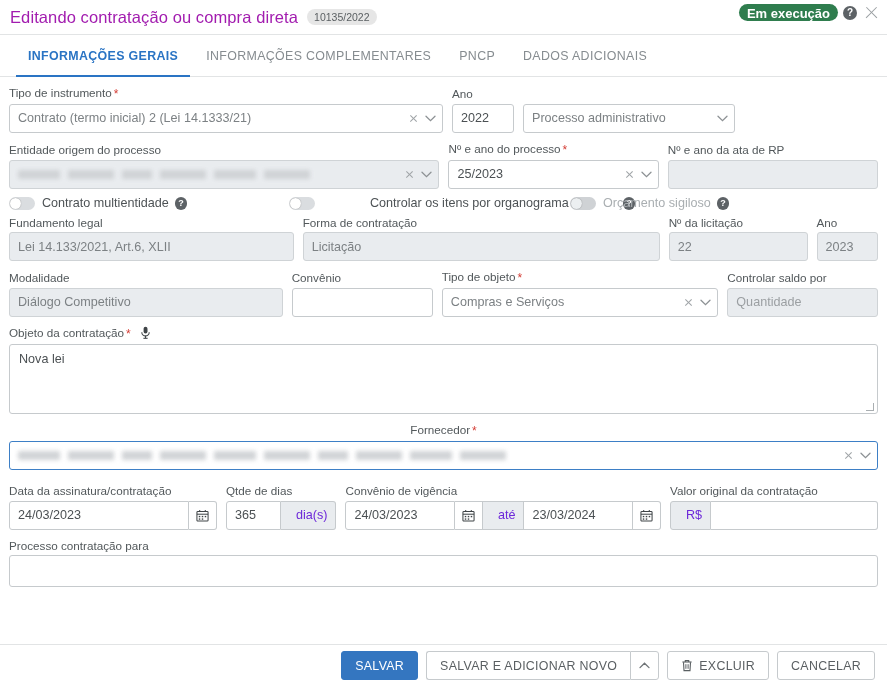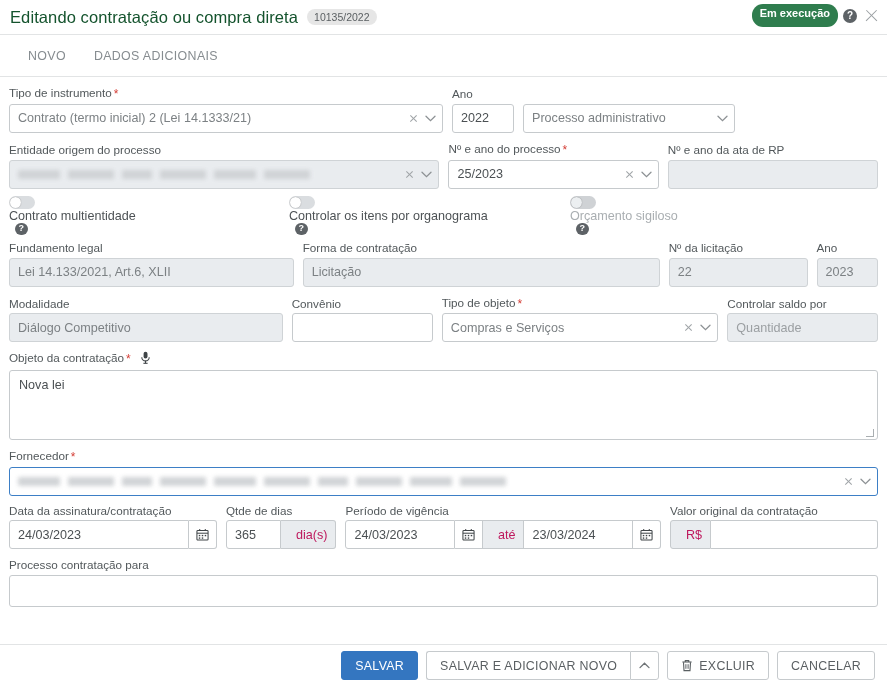--- a/index.html
+++ b/index.html
@@ -15,38 +15,38 @@
   .window { position: relative; width: 887px; height: 686px; background:#fff; }
 
   
   .titlebar {
     position: relative;
     height: 34px;
     padding: 0 10px 0 10px;
     display: flex; align-items: center;
   }
   .title-text {
-    font-size: 16.5px; color: #14532d; font-weight: 400;
+    font-size: 16.5px; color: #a21caf; font-weight: 400;
     letter-spacing: .1px; white-space: nowrap;
   }
   .title-chip {
     margin-left: 9px;
     background: #e6e6e6; color: #5a5f62;
     font-size: 10.5px; border-radius: 9px;
     padding: 3px 7px 3px 7px; line-height: 1;
     white-space: nowrap;
   }
   .titlebar-right {
     position: absolute; right: 8px; top: 4px;
     display: flex; align-items: center; gap: 5px;
   }
   .status-badge {
     background: #2f7d4e; color: #ffffff;
-    font-size: 11px; font-weight: 700;
-    border-radius: 11px; padding: 3px 8px 8px 8px; line-height: 1.1;
+    font-size: 13px; font-weight: 700;
+    border-radius: 11px; padding: 3px 8px 0 8px; line-height: 1.1;
     white-space: nowrap;
   }
   .help-dot {
     width: 14px; height: 14px; border-radius: 50%;
     background: #5d6266; color: #fff;
     font-size: 10px; font-weight: 700;
     display: flex; align-items: center; justify-content: center;
     line-height: 1; cursor: pointer;
   }
   .close-x {
@@ -119,21 +119,21 @@
     background: repeating-linear-gradient(90deg,
       #cfd2d5 0, #cfd2d5 42px, transparent 42px, transparent 50px,
       #cfd2d5 50px, #cfd2d5 96px, transparent 96px, transparent 104px,
       #cfd2d5 104px, #cfd2d5 134px, transparent 134px, transparent 142px,
       #cfd2d5 142px, #cfd2d5 188px, transparent 188px, transparent 196px);
     filter: blur(2.1px); opacity: .95;
   }
 
   
   .toggles { display: flex; align-items: center; padding: 4px 9px 6px 9px; }
-  .toggle-wrap { display: flex; align-items: flex-start; cursor: pointer; flex-direction: column; }
+  .toggle-wrap { display: flex; align-items: flex-end; cursor: pointer; }
   .sw {
     width: 26px; height: 13px; border-radius: 7px; background: #dadde0;
     position: relative; margin-right: 7px; flex: 0 0 auto;
   }
   .sw::after {
     content:''; position: absolute; left: 1px; top: 1px;
     width: 11px; height: 11px; border-radius: 50%; background: #ffffff;
     box-shadow: 0 0 1px rgba(0,0,0,.45);
   }
   .sw.off-dis { background: #cfd2d5; }
@@ -158,21 +158,21 @@
   
   .group { display: flex; width: 100%; }
   .group .seg {
     height: 29px; border: 1px solid #c6cacd; background: #fff;
     display: flex; align-items: center; padding: 0 8px;
     font-size: 12.6px; color: #4b5053; white-space: nowrap;
   }
   .group .seg + .seg { border-left: none; }
   .group .seg:first-child { border-radius: 3px 0 0 3px; }
   .group .seg:last-child { border-radius: 0 3px 3px 0; }
-  .group .seg.flat { background: #e9ecef; color: #be185d; padding-left: 15px; }
+  .group .seg.flat { background: #e9ecef; color: #6d28d9; padding-left: 15px; }
   .group .seg.icon { padding: 0 7px; cursor: pointer; }
   .group .seg.grow { flex: 1 1 auto; }
 
   
   .footer {
     position: absolute; left: 0; right: 0; bottom: 0;
     height: 42px; border-top: 1px solid #e2e4e5;
     display: flex; align-items: center; justify-content: flex-end;
     gap: 8px; padding: 0 12px; background: #fff;
   }
@@ -198,22 +198,28 @@
     <span class="title-chip">10135/2022</span>
 
     <div class="titlebar-right">
       <span class="status-badge">Em execução</span>
       <span class="help-dot">?</span>
       <span class="close-x"></span>
     </div>
   </div>
 
   <div class="tabbar">
+    <div class="tab active">
+      <span>INFORMAÇÕES GERAIS</span>
+    </div>
     <div class="tab">
-      <span>NOVO</span>
+      <span>INFORMAÇÕES COMPLEMENTARES</span>
+    </div>
+    <div class="tab">
+      <span>PNCP</span>
     </div>
     <div class="tab">
       <span>DADOS ADICIONAIS</span>
     </div>
   </div>
 
   <div class="form">
 
     <div class="row">
       <div class="field" style="width:434px;">
@@ -295,21 +301,21 @@
         </div>
       </div>
     </div>
 
     <div class="toggles" style="margin:-2px 0 6px 0; padding:0;">
       <div class="toggle-wrap" style="width:280px;">
         <span class="sw"></span>
         <span class="toggle-lbl">Contrato multientidade</span>
         <span class="help-dot sm">?</span>
       </div>
-      <div class="toggle-wrap" style="width:281px;">
+      <div class="toggle-wrap" style="width:281px;gap:48px;">
         <span class="sw"></span>
         <span class="toggle-lbl">Controlar os itens por organograma</span>
         <span class="help-dot sm">?</span>
       </div>
       <div class="toggle-wrap">
         <span class="sw off-dis"></span>
         <span class="toggle-lbl dim">Orçamento sigiloso</span>
         <span class="help-dot sm dim">?</span>
       </div>
     </div>
@@ -391,21 +397,21 @@
             </svg>
           </span>
         </label>
         <div class="ta">
           <span>Nova lei</span>
           <span class="ta-resize"></span>
         </div>
       </div>
     </div>
 
-    <div class="row" style="margin-bottom:8px;">
+    <div class="row" style="margin-bottom:14px;text-align:center;">
       <div class="field" style="width:100%;">
         <label class="lbl">
           <span>Fornecedor</span><span class="req">*</span>
         </label>
         <div class="ctl focused">
           <span class="redact" style="width:490px;"></span>
           <span class="adorn">
             <span class="clear-x"></span>
             <span class="chev">
               <svg width="11" height="7" viewBox="0 0 11 7">
@@ -445,21 +451,21 @@
           <div class="seg grow">
             <span>365</span>
           </div>
           <div class="seg flat">
             <span>dia(s)</span>
           </div>
         </div>
       </div>
 
       <div class="field" style="width:320px;">
-        <label class="lbl">Período de vigência</label>
+        <label class="lbl">Convênio de vigência</label>
         <div class="group">
           <div class="seg grow">
             <span>24/03/2023</span>
           </div>
           <div class="seg icon">
             <svg width="13" height="13" viewBox="0 0 14 14">
               <rect x="1" y="2.6" width="12" height="10.4" rx="1" fill="none" stroke="#3f4447" stroke-width="1.1"></rect>
               <path d="M1 5.6h12" stroke="#3f4447" stroke-width="1.1"></path>
               <path d="M4 1v2.2M10 1v2.2" stroke="#3f4447" stroke-width="1.1"></path>
               <rect x="3" y="7.4" width="1.6" height="1.5" fill="#3f4447"></rect>

